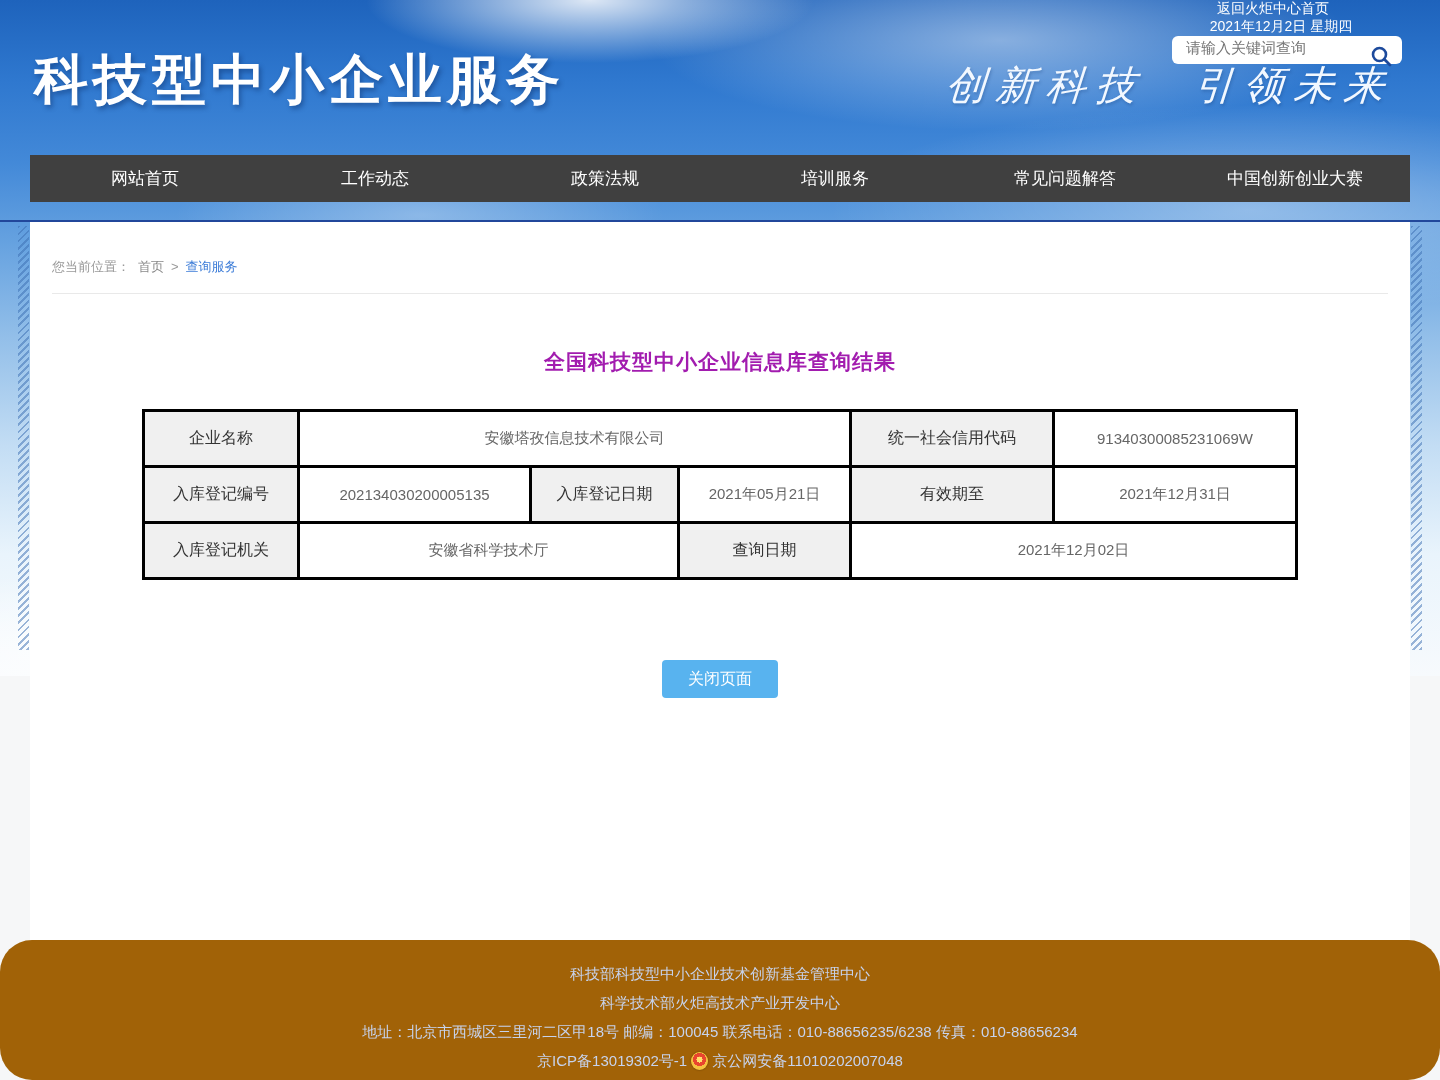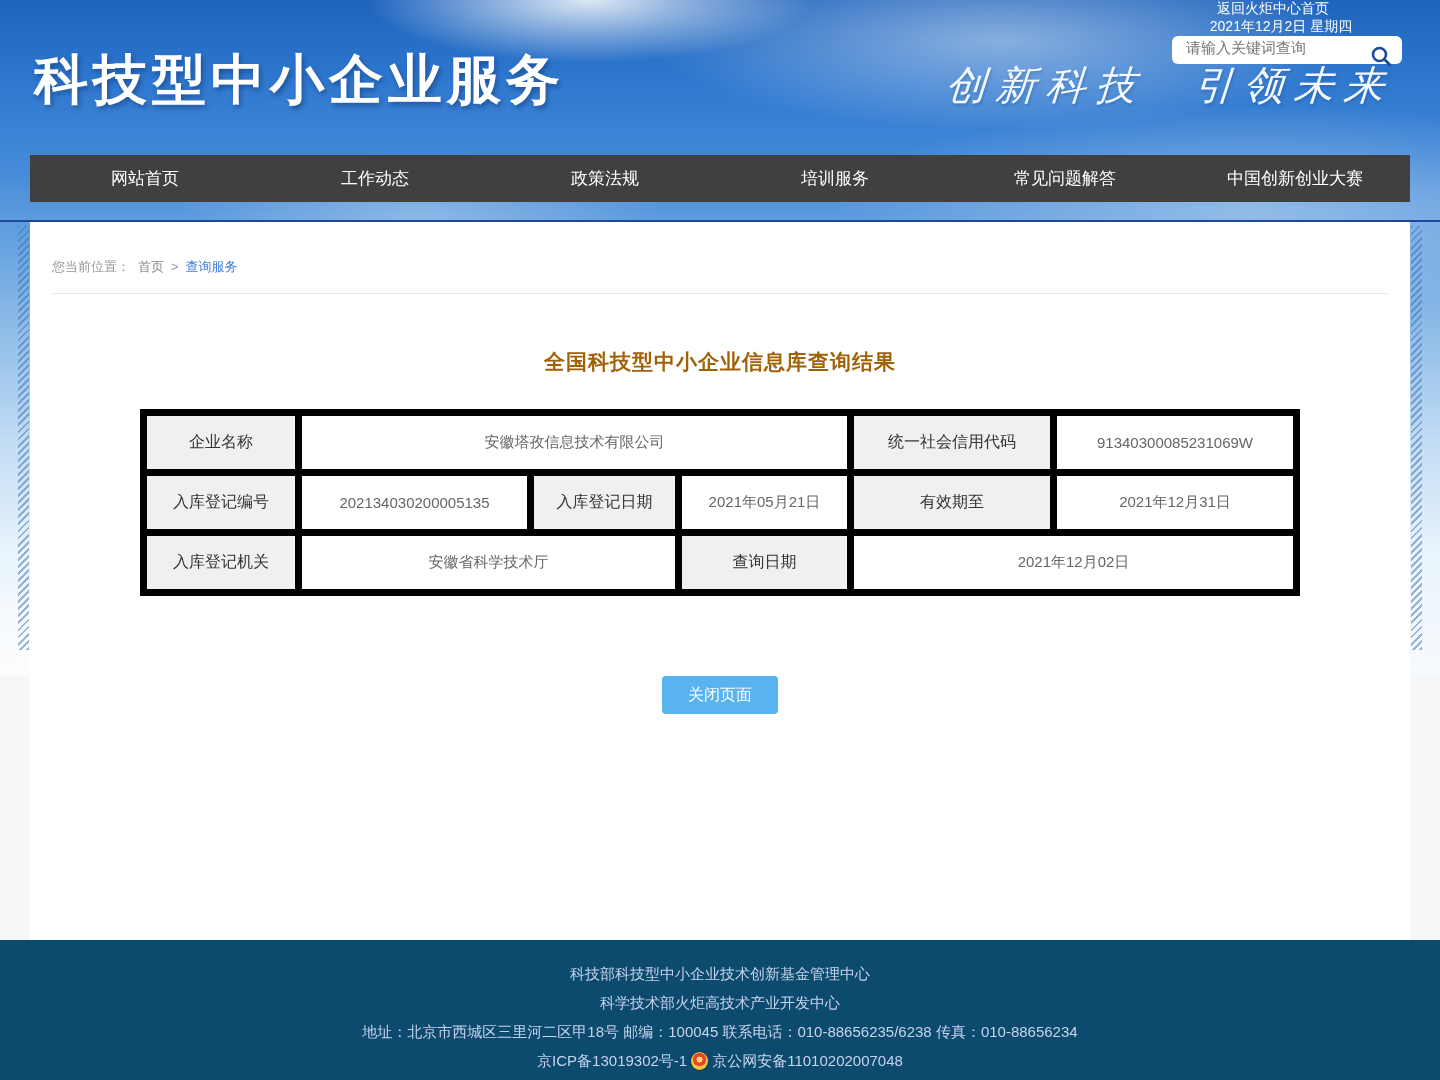--- a/index.html
+++ b/index.html
@@ -48,32 +48,32 @@
   .panel::before { left:-12px; }
   .panel::after  { right:-12px; }
 
   .crumb { padding:36px 0 0 22px; font-size:13px; color:#999; }
   .crumb-home { color:#8a8a8a; text-decoration:none; margin-left:8px; cursor:pointer; }
   .crumb-sep  { margin-left:7px; color:#999; }
   .crumb-cur  { color:#3f7ed8; text-decoration:none; margin-left:7px; cursor:pointer; }
 
   .rule { margin:17px 22px 0; border-top:1px solid #e9e9e9; height:0; }
 
-  .title { margin:54px 0 0; text-align:center; font-size:21px; font-weight:bold; color:#a16207; letter-spacing:1px; }
+  .title { margin:54px 0 0; text-align:center; font-size:21px; font-weight:bold; color:#a21caf; letter-spacing:1px; }
 
   table.result { margin:33px auto 0; border-collapse:collapse; table-layout:fixed; width:1153px; }
-  table.result td { border:7px solid #000000; height:42px; text-align:center; padding:16px 6px; overflow:hidden; white-space:nowrap; }
+  table.result td { border:3px solid #000000; height:42px; text-align:center; padding:16px 6px; overflow:hidden; white-space:nowrap; }
   table.result td.th { background:#f0f0f0; color:#333; font-size:16px; }
   table.result td.tv { background:#ffffff; color:#666; font-size:15px; }
 
   .closebtn { display:block; margin:80px auto 0; width:116px; height:38px; border:none; border-radius:4px;
     background:#58b3ef; color:#ffffff; font-size:16px; cursor:pointer; font-family:inherit; }
 
-  footer { position:absolute; top:940px; left:0; width:1440px; height:140px; background:#0c4a6e;
-    color:#c7d3ed; font-size:15px; text-align:center; padding-top:19px; }
+  footer { position:absolute; top:940px; left:0; width:1440px; height:140px; background:#a16207;
+    color:#c7d3ed; font-size:15px; text-align:center; padding-top:19px;border-radius:32px; }
   .f-line { height:29px; line-height:29px; }
   .f-last { display:flex; align-items:center; justify-content:center; gap:4px;text-align:right; }
   .f-last a { color:#c7d3ed; text-decoration:none; cursor:pointer; }
   .badge { display:inline-block; width:17px; height:18px; border-radius:50%;
     background:radial-gradient(circle at 50% 42%, #ffdf6b 0 22%, #e8452f 23% 48%, #f5c23f 49% 70%, #caa22e 100%);
     box-shadow:0 0 2px rgba(0,0,0,.4); }
 </style>
 </head>
 <body>
 

